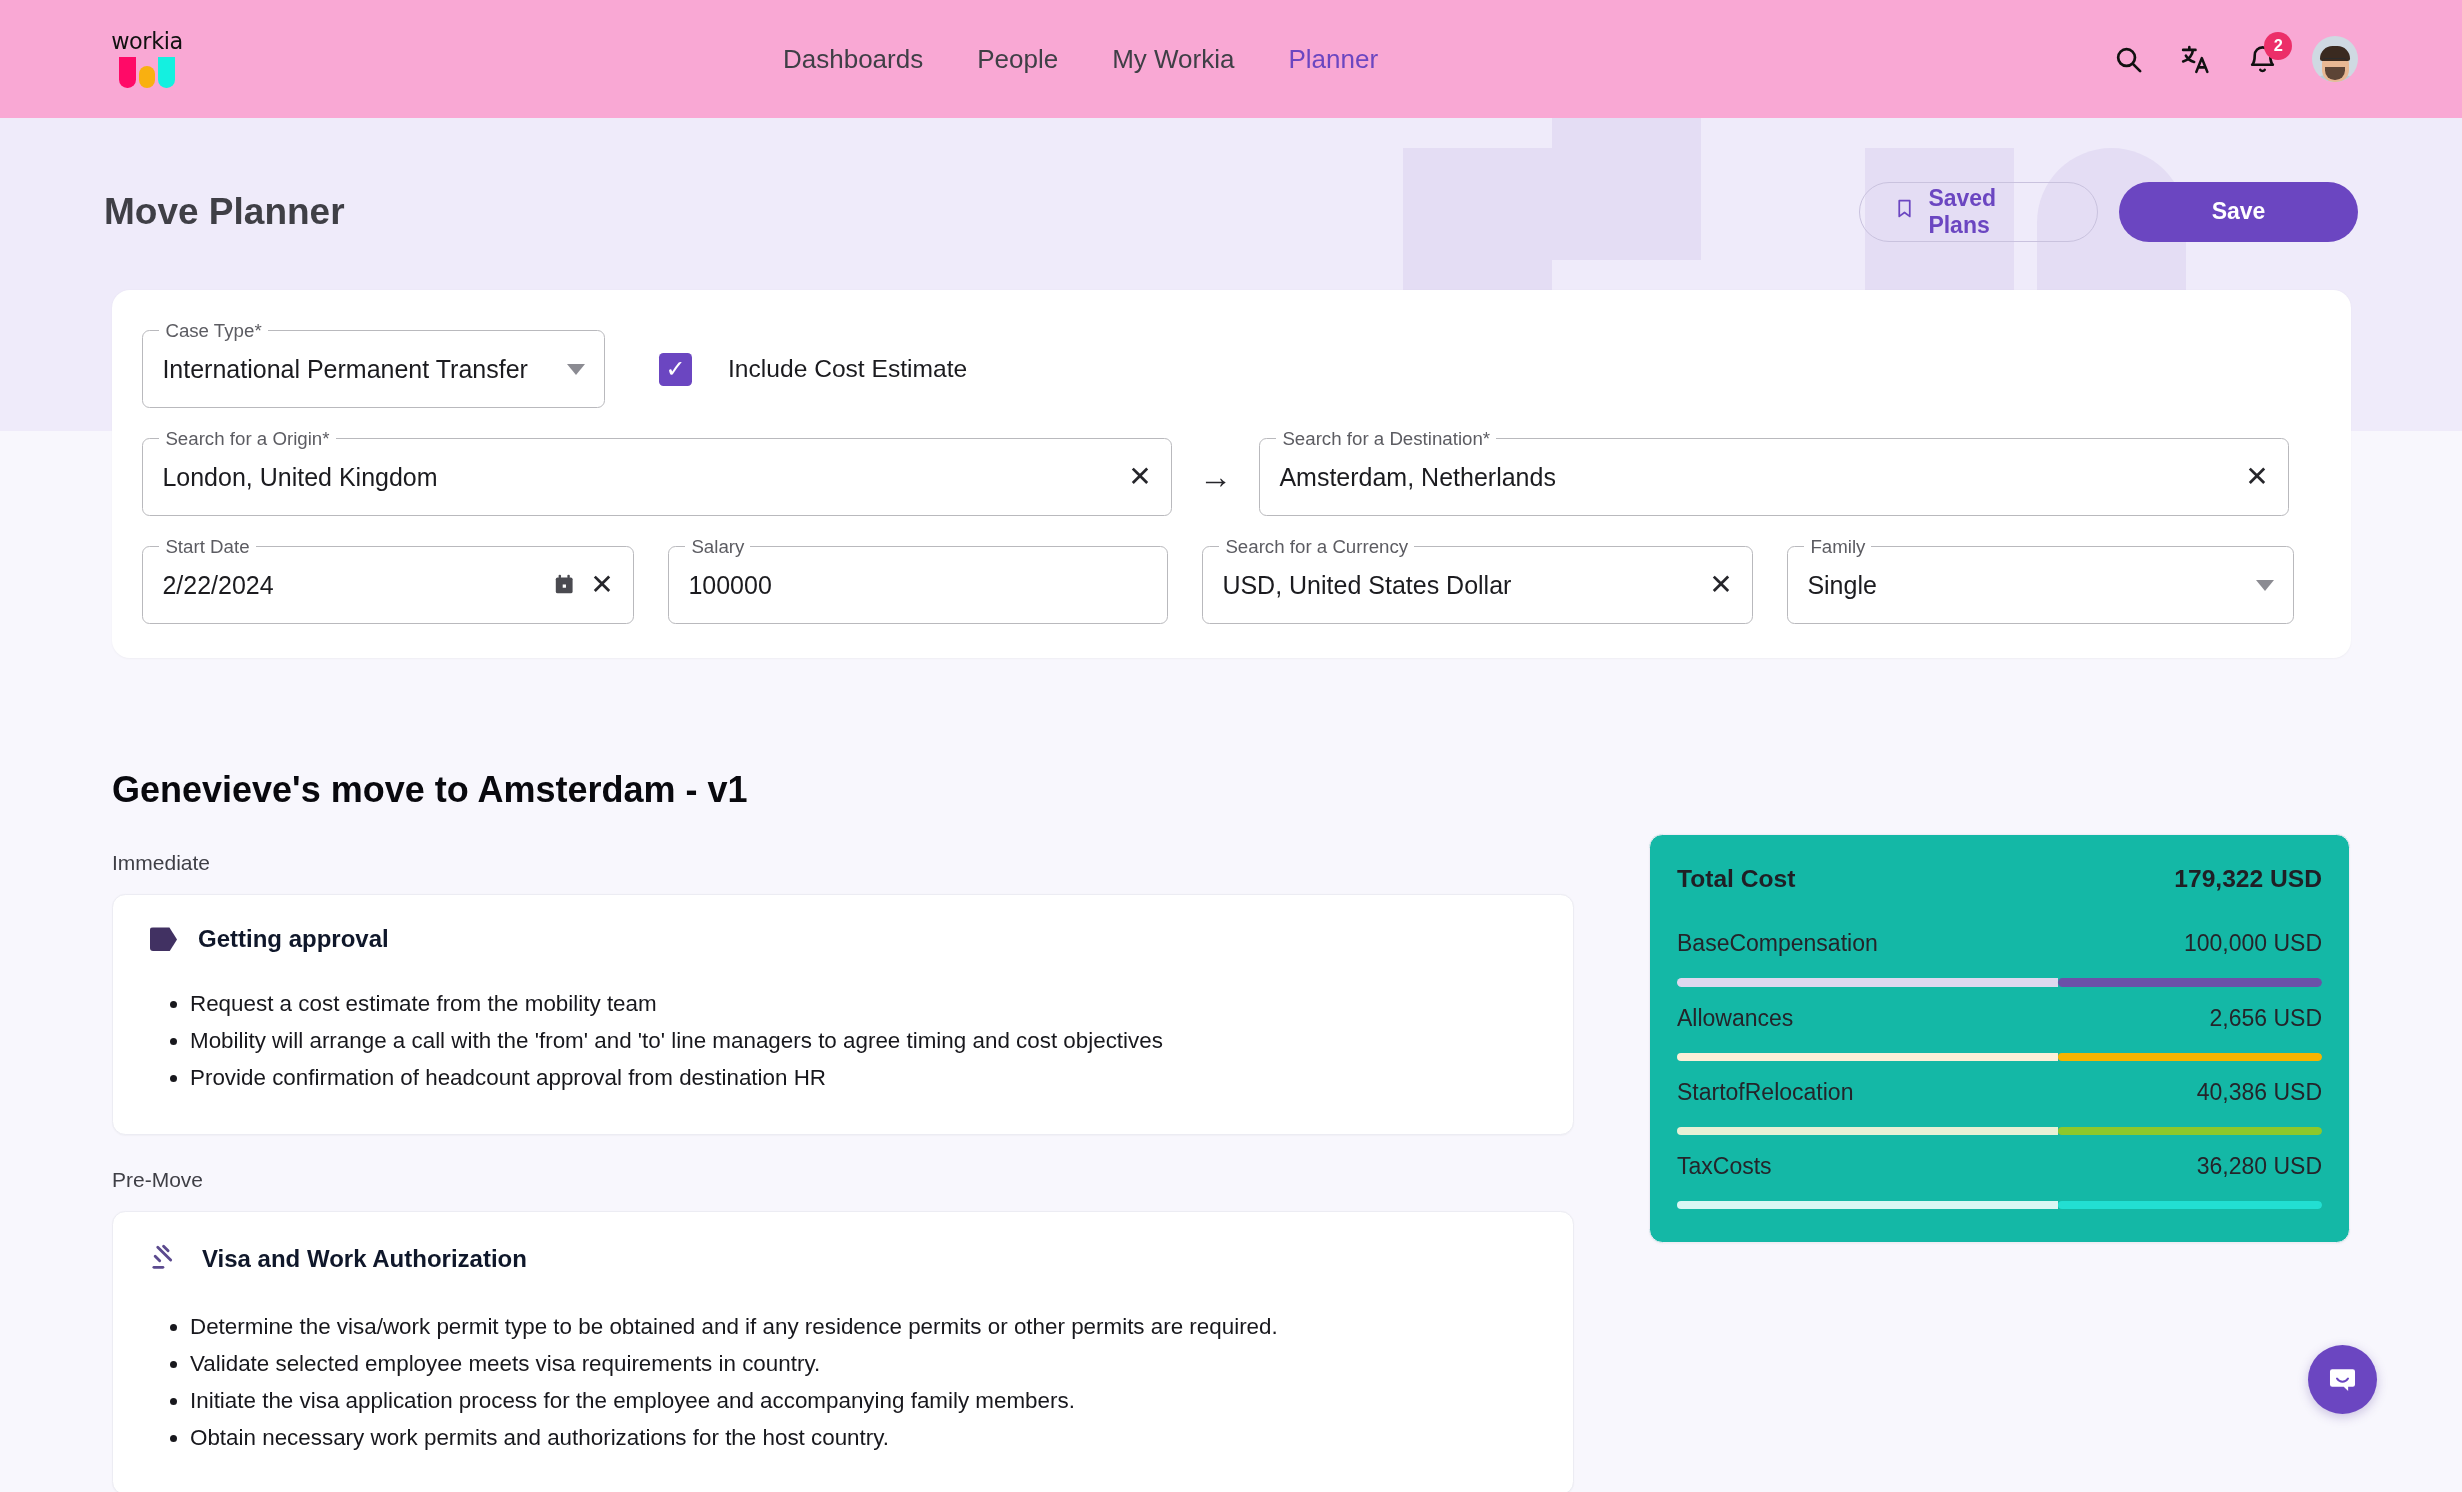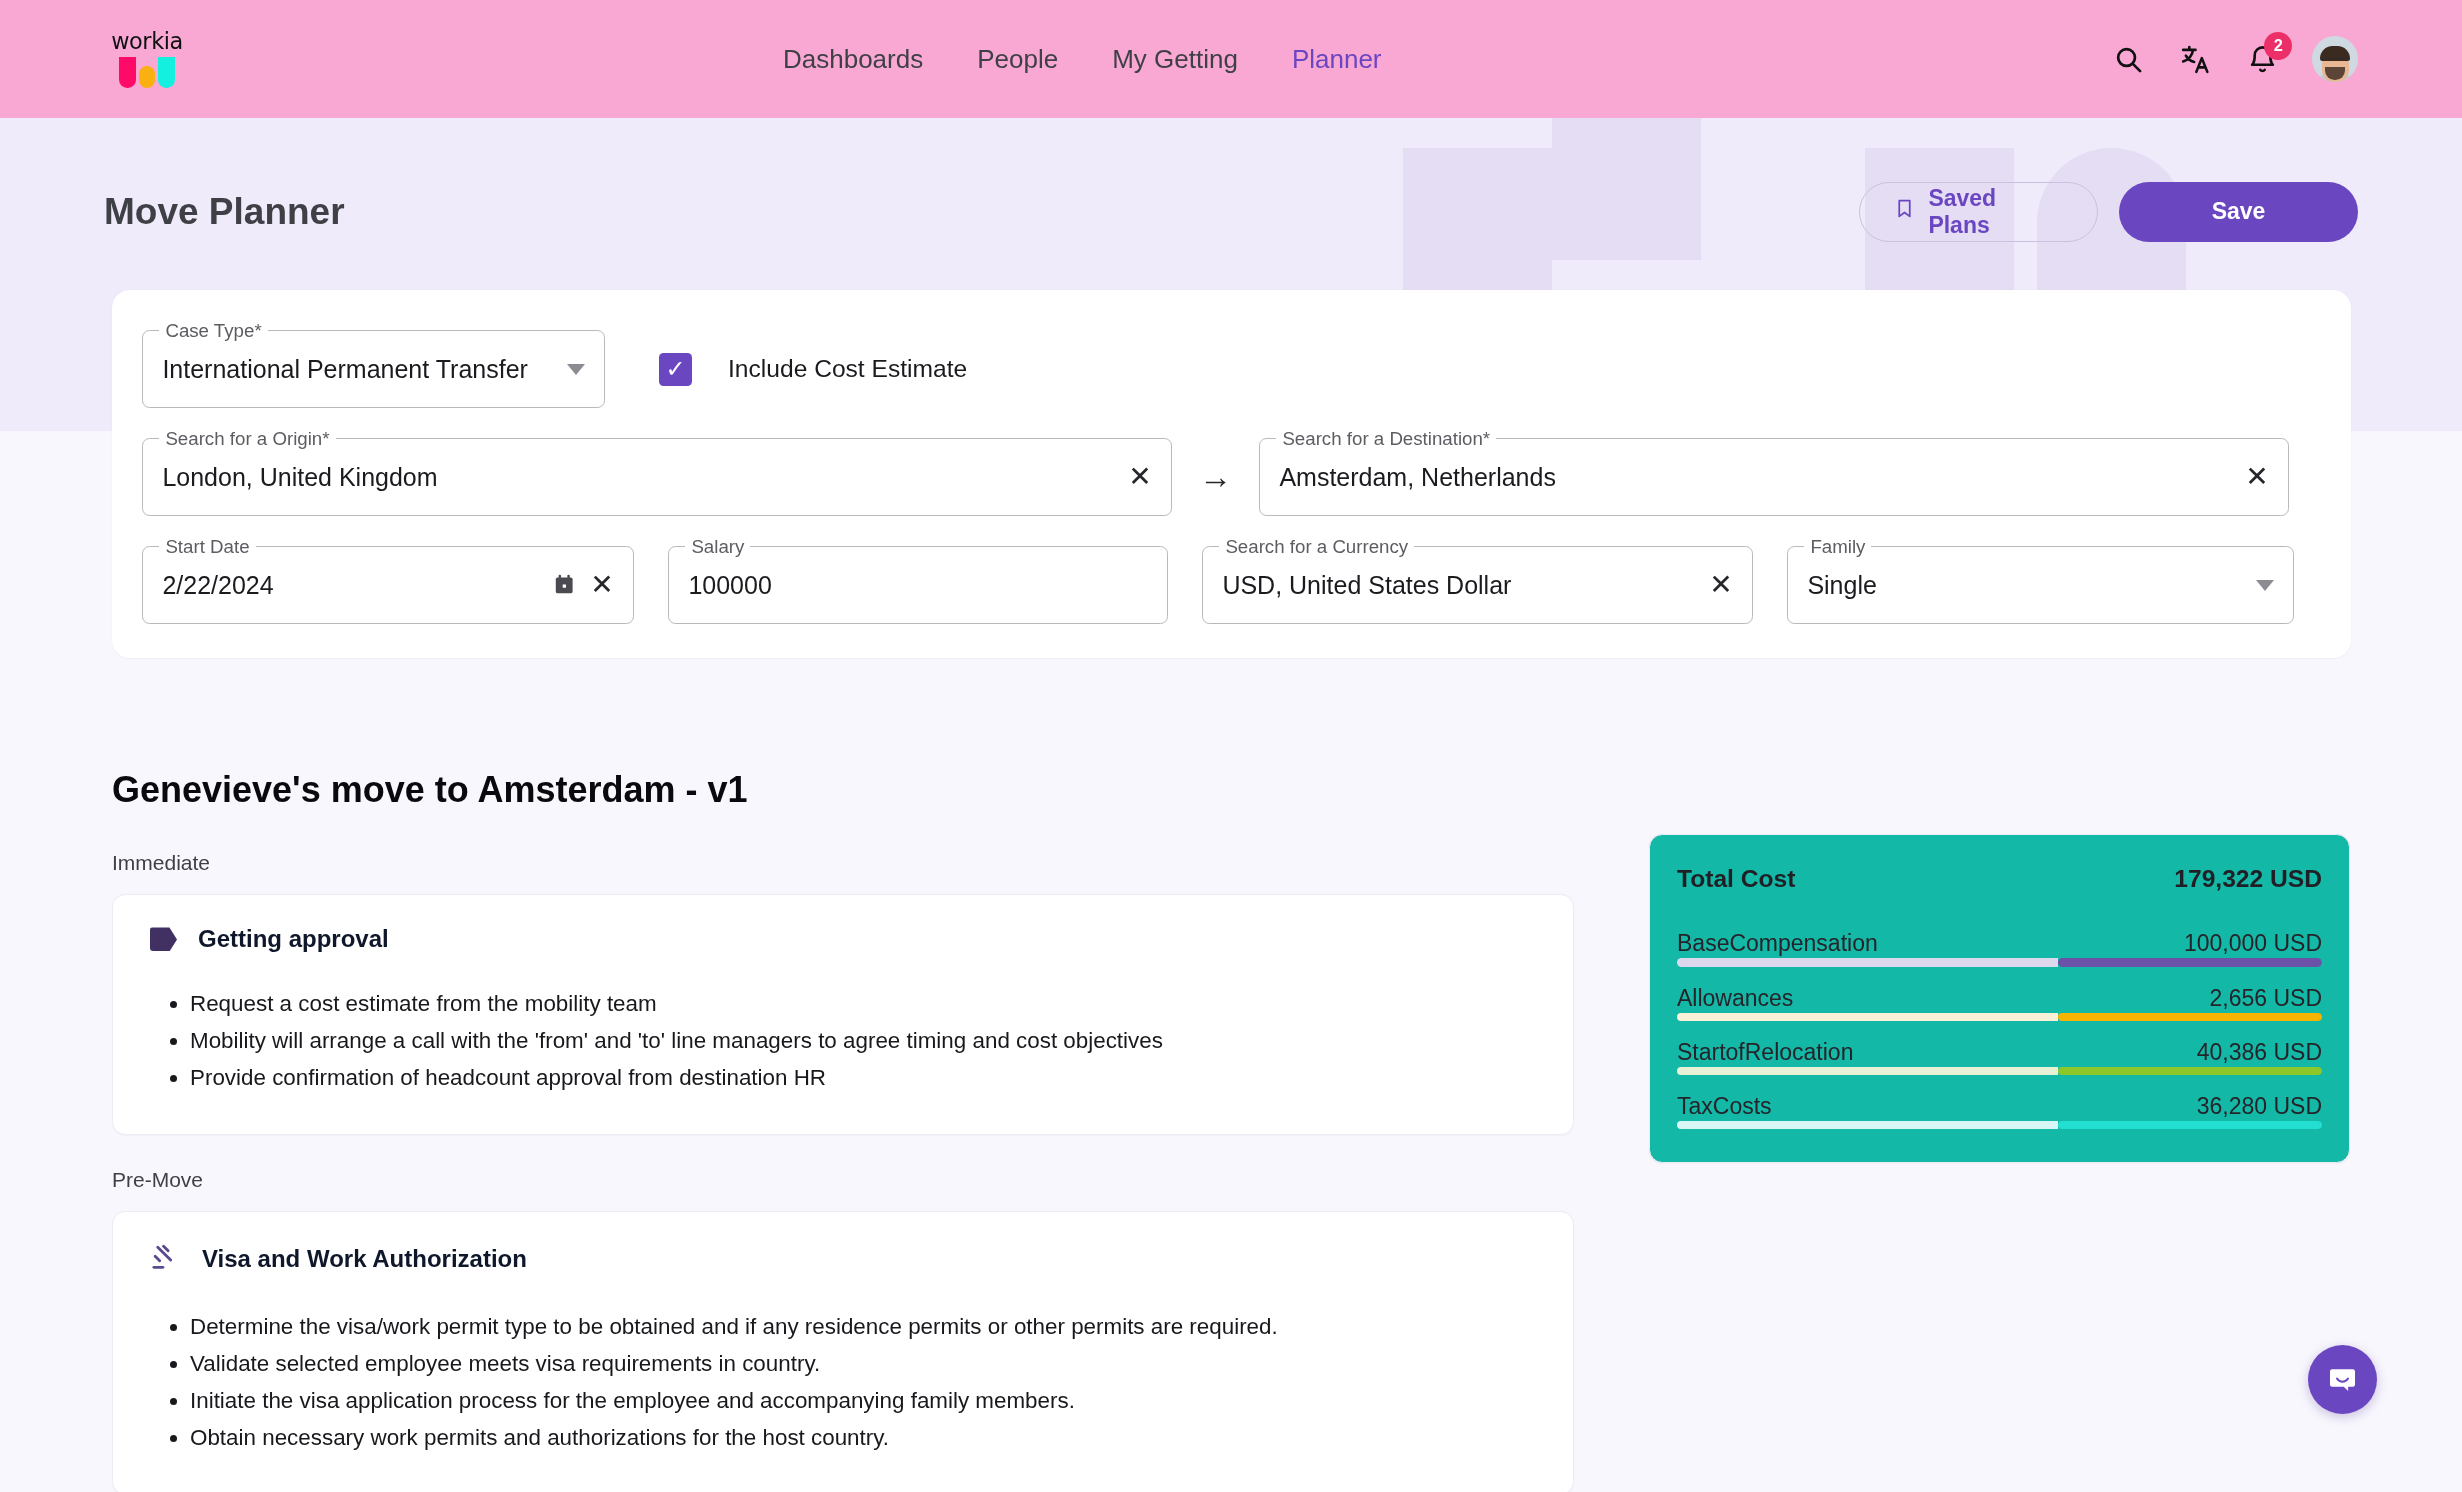--- a/index.html
+++ b/index.html
@@ -249,21 +249,21 @@
   }
   .cost-total {
     display: flex; justify-content: space-between; align-items: baseline;
     padding-bottom: 19.4px;
   }
   .cost-total .k { font-size: 24.6px; font-weight: 700; color: #1f1f25; }
   .cost-total .v { font-size: 24.6px; font-weight: 700; color: #1f1f25; }
   .cost-row { margin-top: 18px; }
   .cost-row .line {
     display: flex; justify-content: space-between; align-items: baseline;
-    padding-bottom: 1px;
+    padding-bottom: 21px;
   }
   .cost-row .k { font-size: 23px; color: #24242a; }
   .cost-row .v { font-size: 23px; color: #24242a; }
   .bar { height: 8.2px; border-radius: 4.5px; overflow: hidden; display: flex; }
   .bar .trk { height: 100%; }
   .bar .fil { height: 100%; border-radius: 4.5px; }
 
   
   .chat-fab {
     position: absolute;
@@ -288,21 +288,21 @@
     <div class="logo-bars">
       <span class="bar-pink"></span>
       <span class="bar-amber"></span>
       <span class="bar-cyan"></span>
     </div>
   </div>
 
   <div class="nav">
     <div class="nav-item">Dashboards</div>
     <div class="nav-item">People</div>
-    <div class="nav-item">My Getting</div>
+    <div class="nav-item">My Workia</div>
     <div class="nav-item active">Planner</div>
   </div>
 
   <div class="topbar-right">
     <div class="icon-btn">
       <svg width="31" height="31" viewBox="0 0 24 24" fill="none" stroke="#111" stroke-width="2.1" stroke-linecap="round">
         <circle cx="10.5" cy="10.5" r="6.5"></circle>
           <line x1="15.6" y1="15.6" x2="21" y2="21"></line>
       </svg>
     </div>

